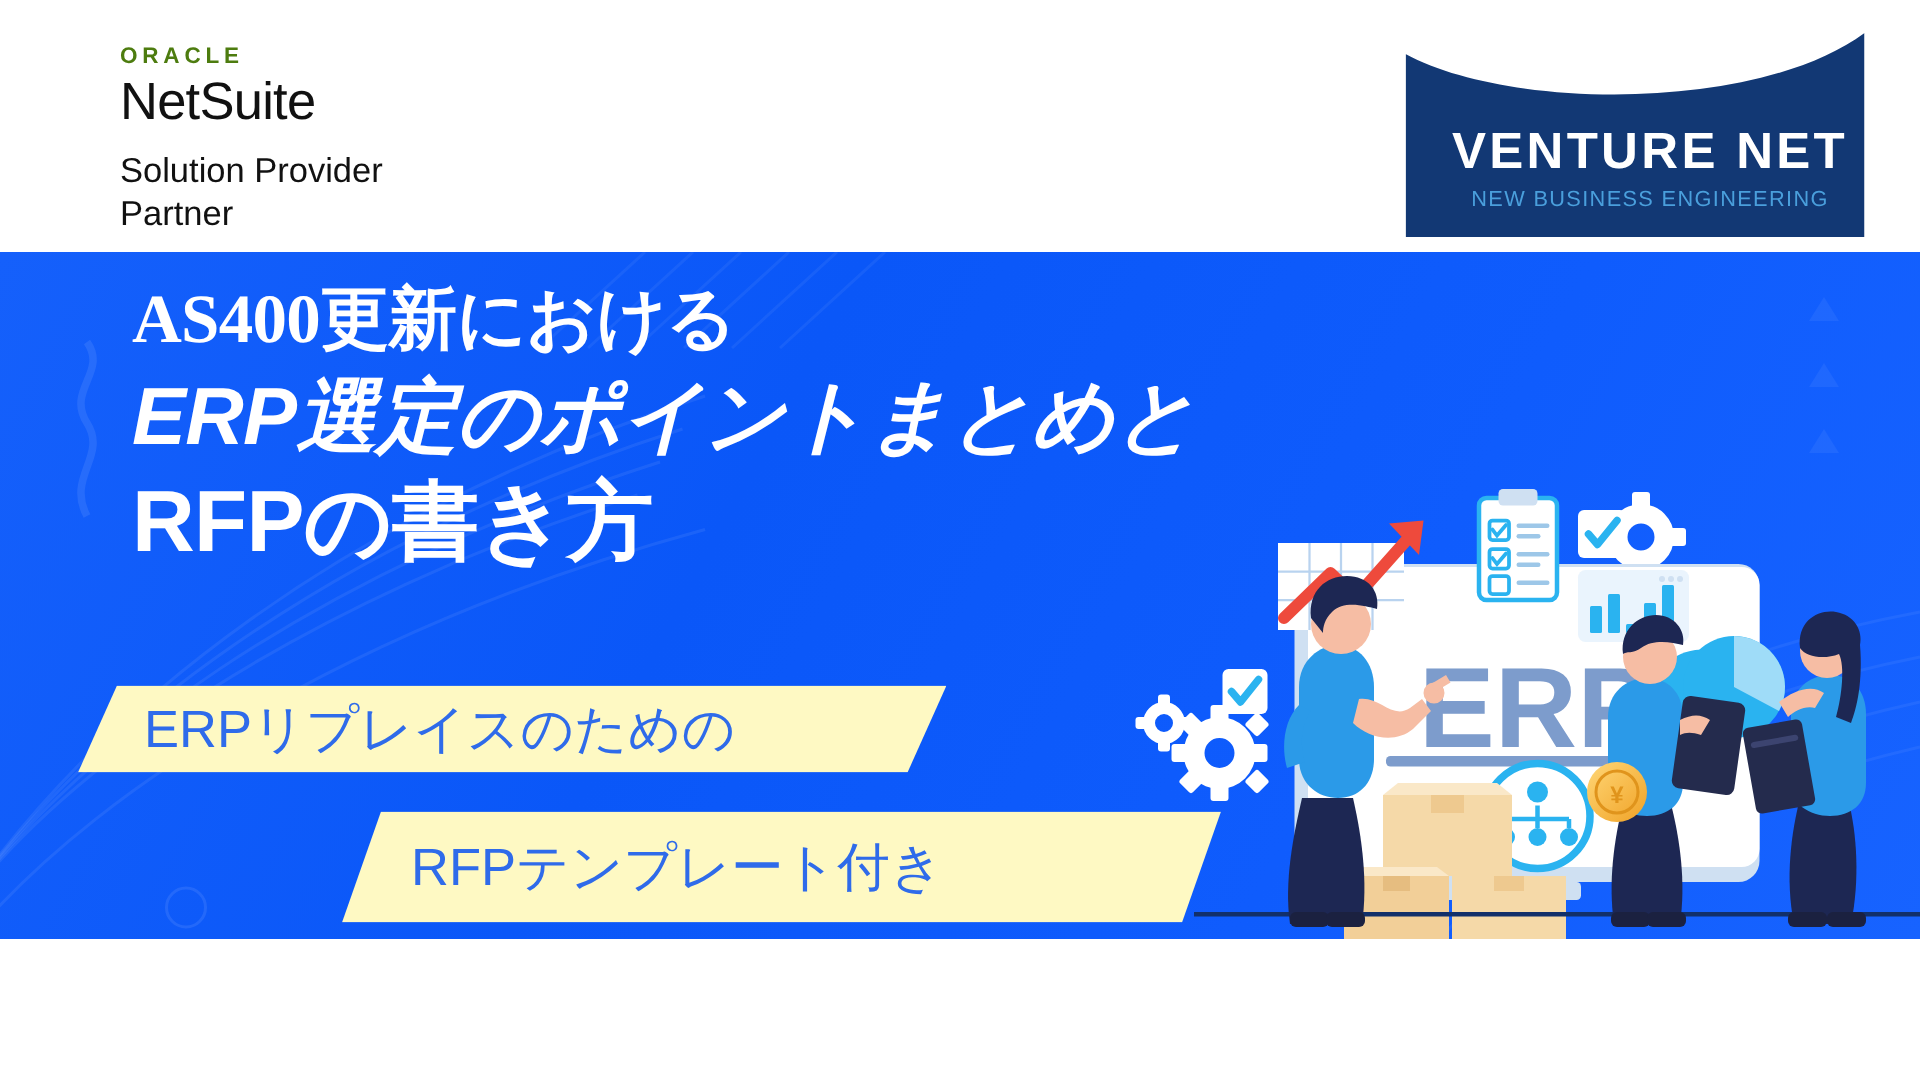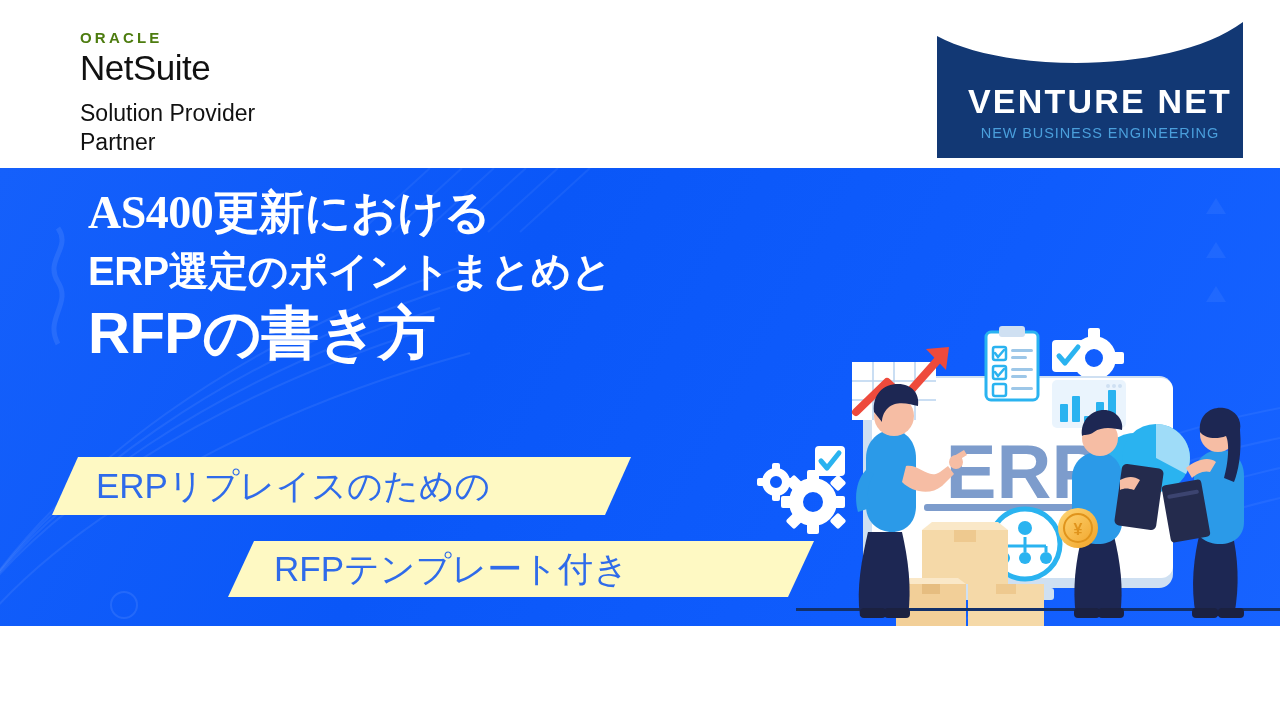--- a/index.html
+++ b/index.html
@@ -33,30 +33,30 @@
   .blue{position:absolute;left:0;top:168px;width:1280px;height:458px;
     background:linear-gradient(118deg,#1560fb 0%,#0a57f8 38%,#0f5cfd 70%,#1763ff 100%);
     overflow:hidden;}
   .arcs{position:absolute;inset:0;opacity:.55;}
   .squig{position:absolute;left:38px;top:58px;width:40px;height:120px;opacity:.35;}
 
   
   .title{position:absolute;left:88px;top:190px;width:900px;color:#fff;
     font-weight:700;letter-spacing:-0.5px;}
   .t-l1{font-size:46px;line-height:1.0;font-family:Liberation Serif, serif;}
-  .t-l2{font-size:40px;line-height:1.06;margin-top:14px;}
+  .t-l2{font-size:54px;line-height:1.06;margin-top:14px;font-style:italic;}
   .t-l3{font-size:58px;line-height:1.06;margin-top:10px;}
 
   
   .ribbon{position:absolute;background:#fef9c3;color:#2f6bea;font-weight:400;
     display:flex;align-items:center;
     -webkit-clip-path:polygon(26px 0,100% 0,calc(100% - 26px) 100%,0 100%);
     clip-path:polygon(26px 0,100% 0,calc(100% - 26px) 100%,0 100%);}
   .ribbon-1{left:52px;top:457px;width:535px;height:58px;padding-left:44px;font-size:35px;}
-  .ribbon-2{left:228px;top:541px;width:540px;height:56px;padding-left:46px;font-size:35px;}
+  .ribbon-2{left:228px;top:541px;width:540px;height:74px;padding-left:46px;font-size:35px;}
 
   
   .bottom{position:absolute;left:0;top:626px;width:1280px;height:94px;background:#fff;}
 
   
   .illus{position:absolute;left:756px;top:320px;width:524px;height:306px;}
   .illus svg{display:block;}
 </style>
 </head>
 <body>

